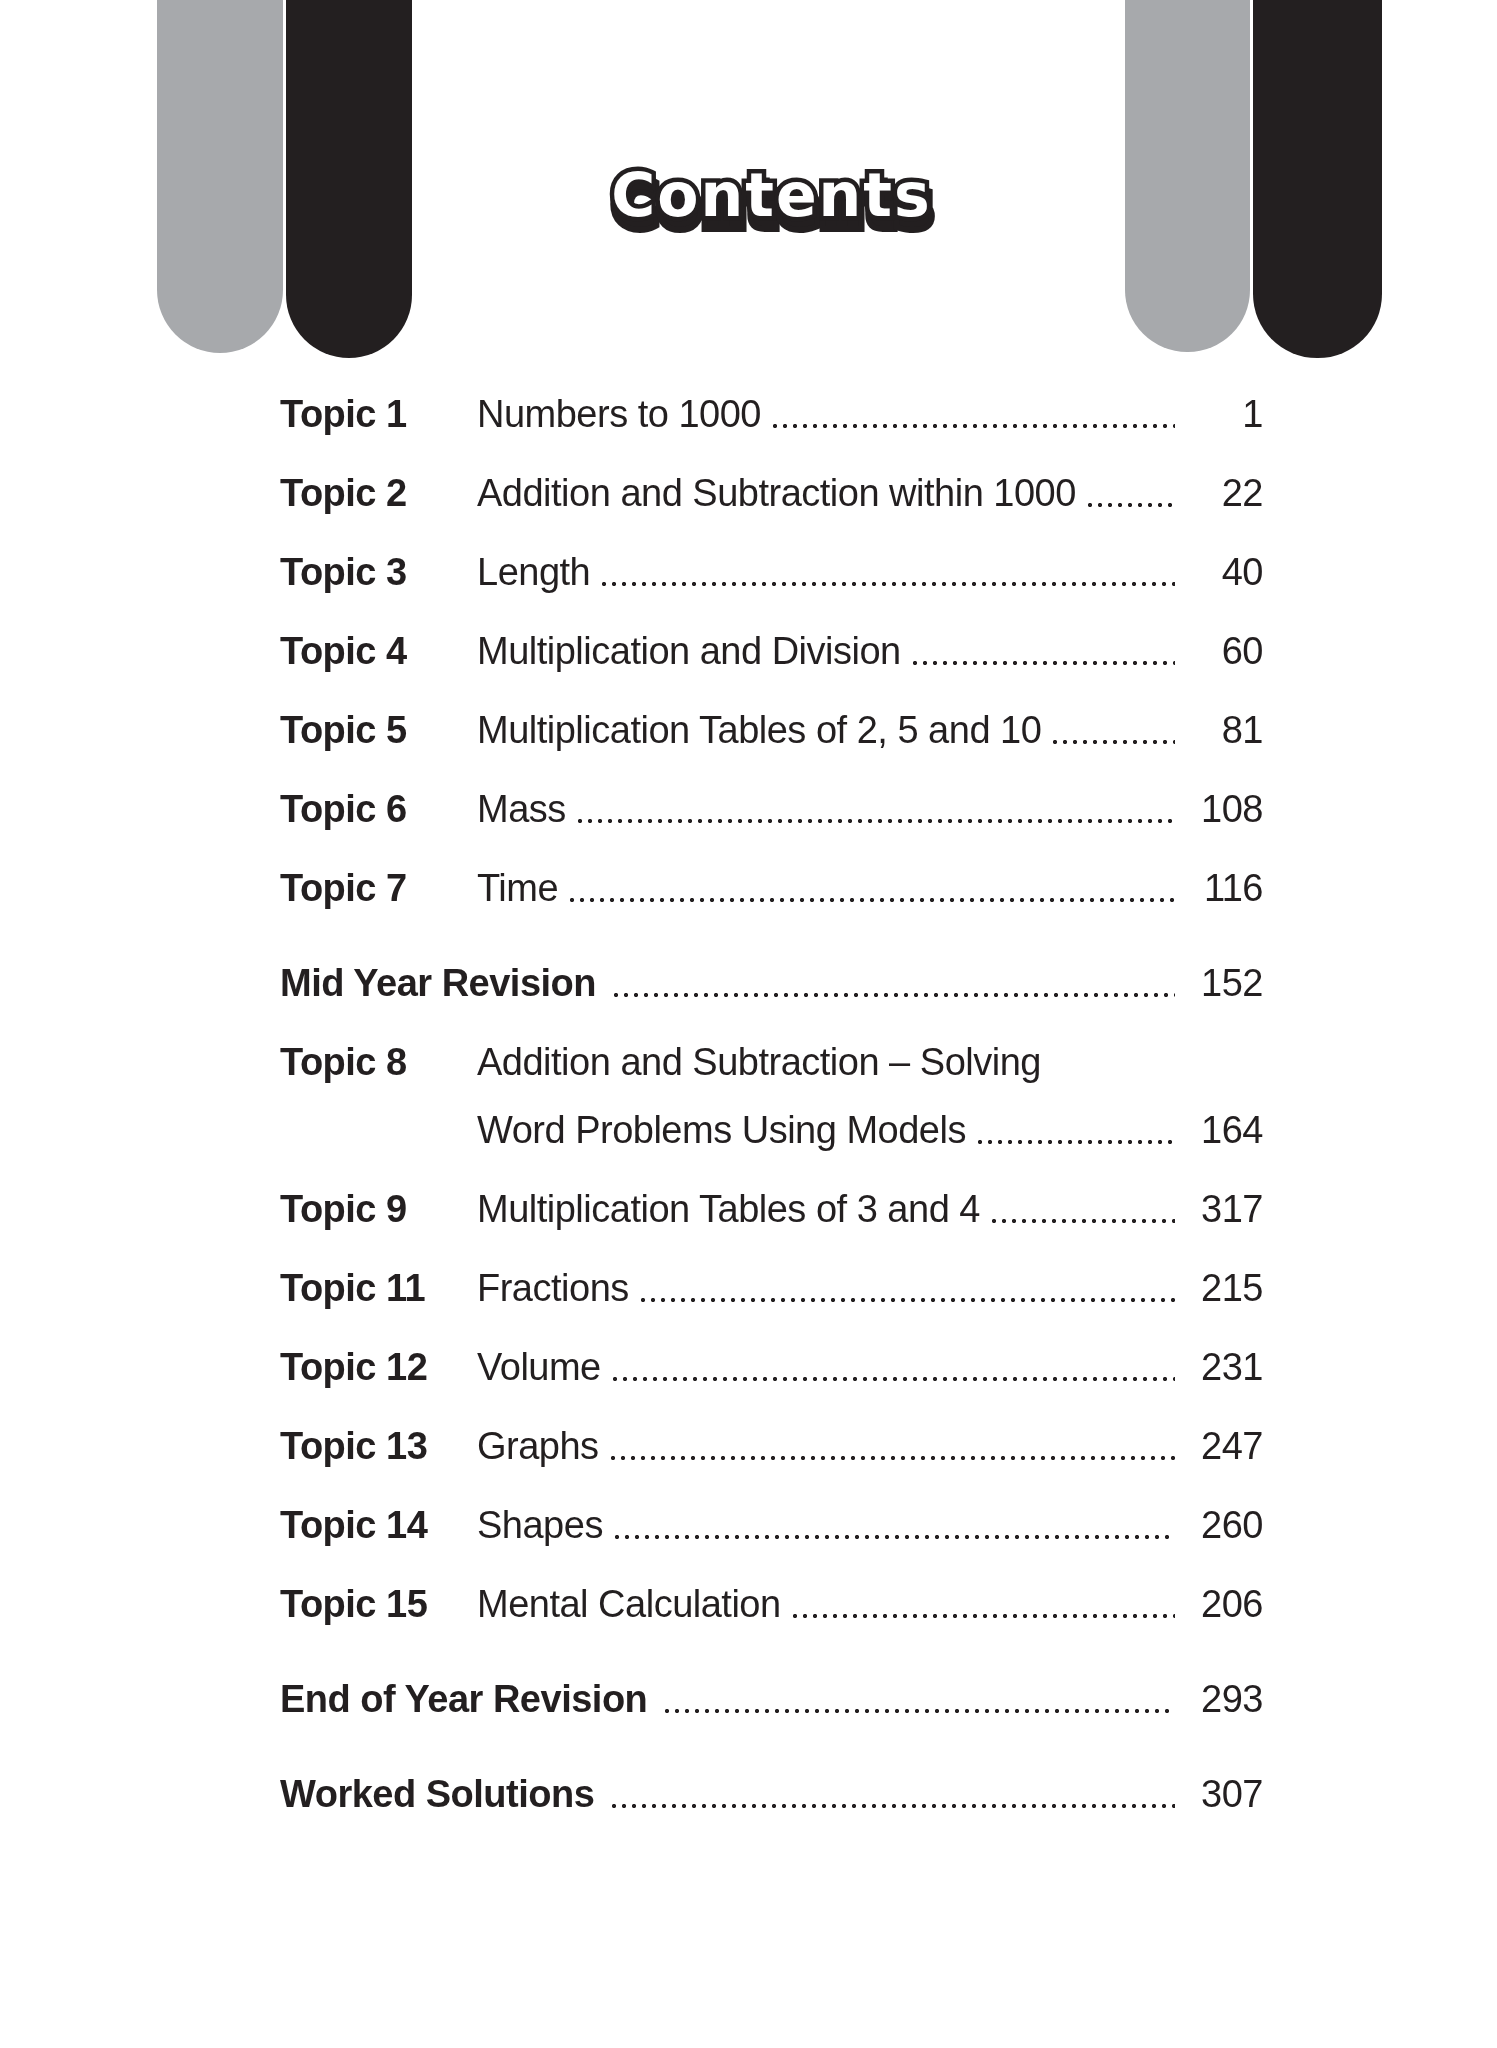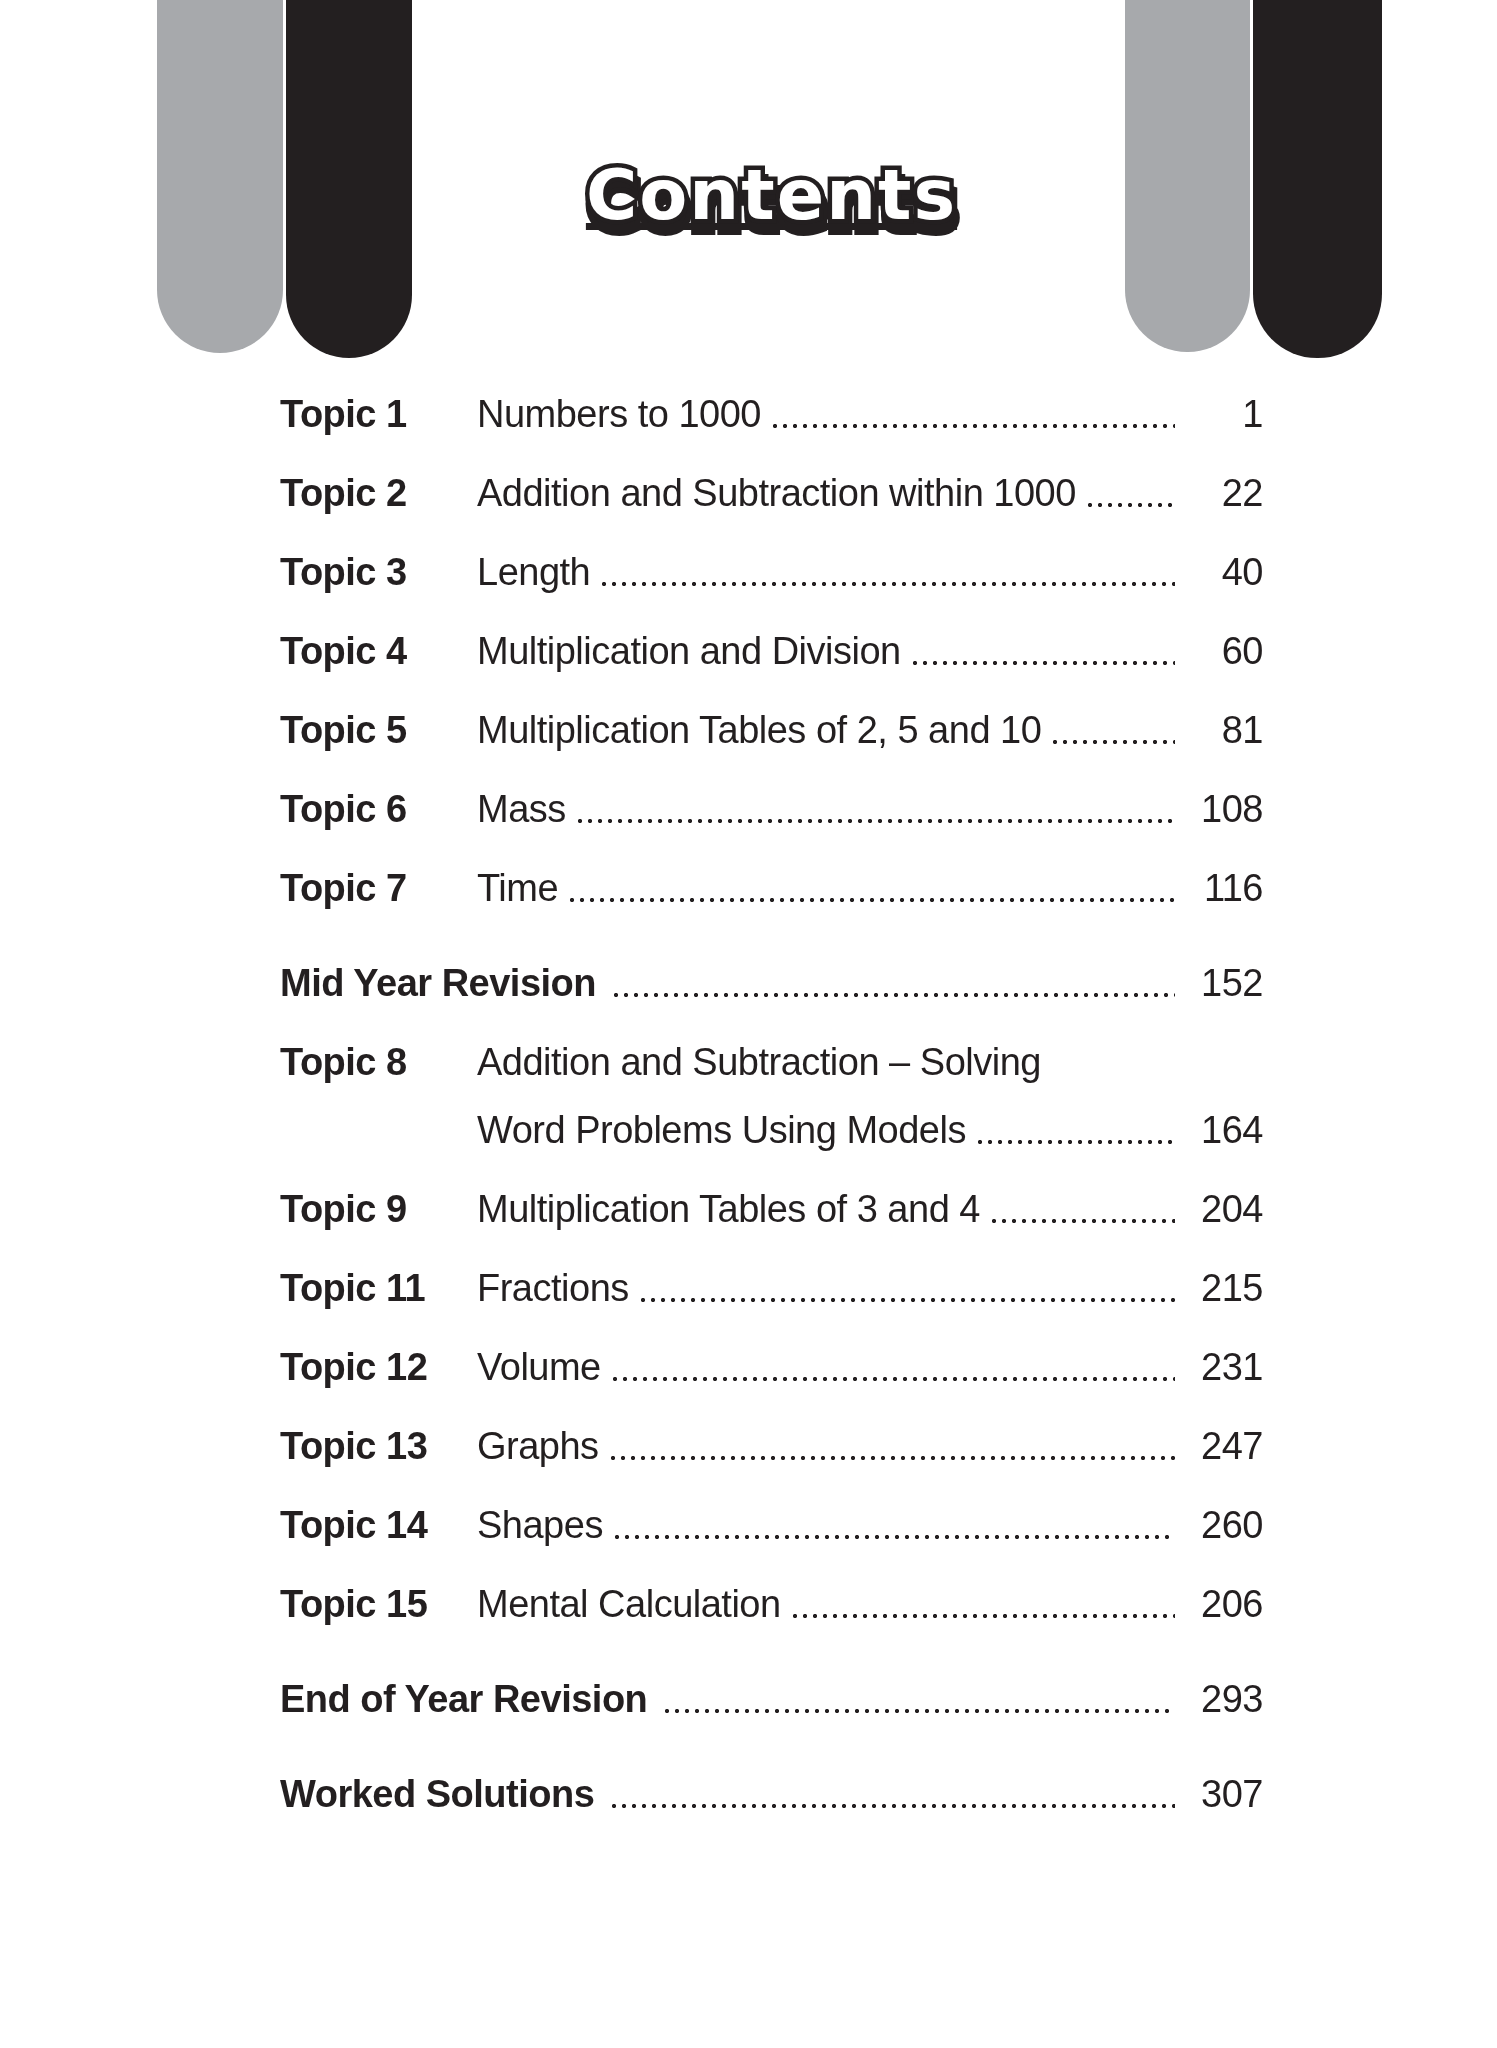--- a/index.html
+++ b/index.html
@@ -20,26 +20,25 @@
   .bar-right-black { left: 1253px; width: 129px; height: 358px; background: #231f20; border-radius: 0 0 64px 64px; }
 
   
   .contents-title {
     position: absolute;
     top: 140px; left: 280px; width: 983px;
     text-align: center;
     line-height: 110px;
     font-family: "DejaVu Sans", sans-serif;
     font-weight: bold;
-    font-size: 70px;
+    font-size: 60px;
     letter-spacing: 2px;
     color: #ffffff;
     -webkit-text-stroke: 9px #231f20;
     paint-order: stroke fill;
-    text-decoration: underline;
   }
   .contents-title::after {
     content: attr(data-text);
     position: absolute;
     left: 0; right: 0; top: 0;
     transform: translate(2px, 10px);
     z-index: -1;
     color: #231f20;
     -webkit-text-stroke: 12px #231f20;
   }
@@ -161,21 +160,21 @@
       <span class="ttl">Word Problems Using Models</span>
       <span class="dots"></span>
       <span class="pg">164</span>
     </div>
   </div>
 
   <div class="row">
     <span class="lbl">Topic 9</span>
     <span class="ttl">Multiplication Tables of 3 and 4</span>
     <span class="dots"></span>
-    <span class="pg">204</span>
+    <span class="pg">317</span>
   </div>
 
 
   <div class="row">
     <span class="lbl">Topic 11</span>
     <span class="ttl">Fractions</span>
     <span class="dots"></span>
     <span class="pg">215</span>
   </div>
 

